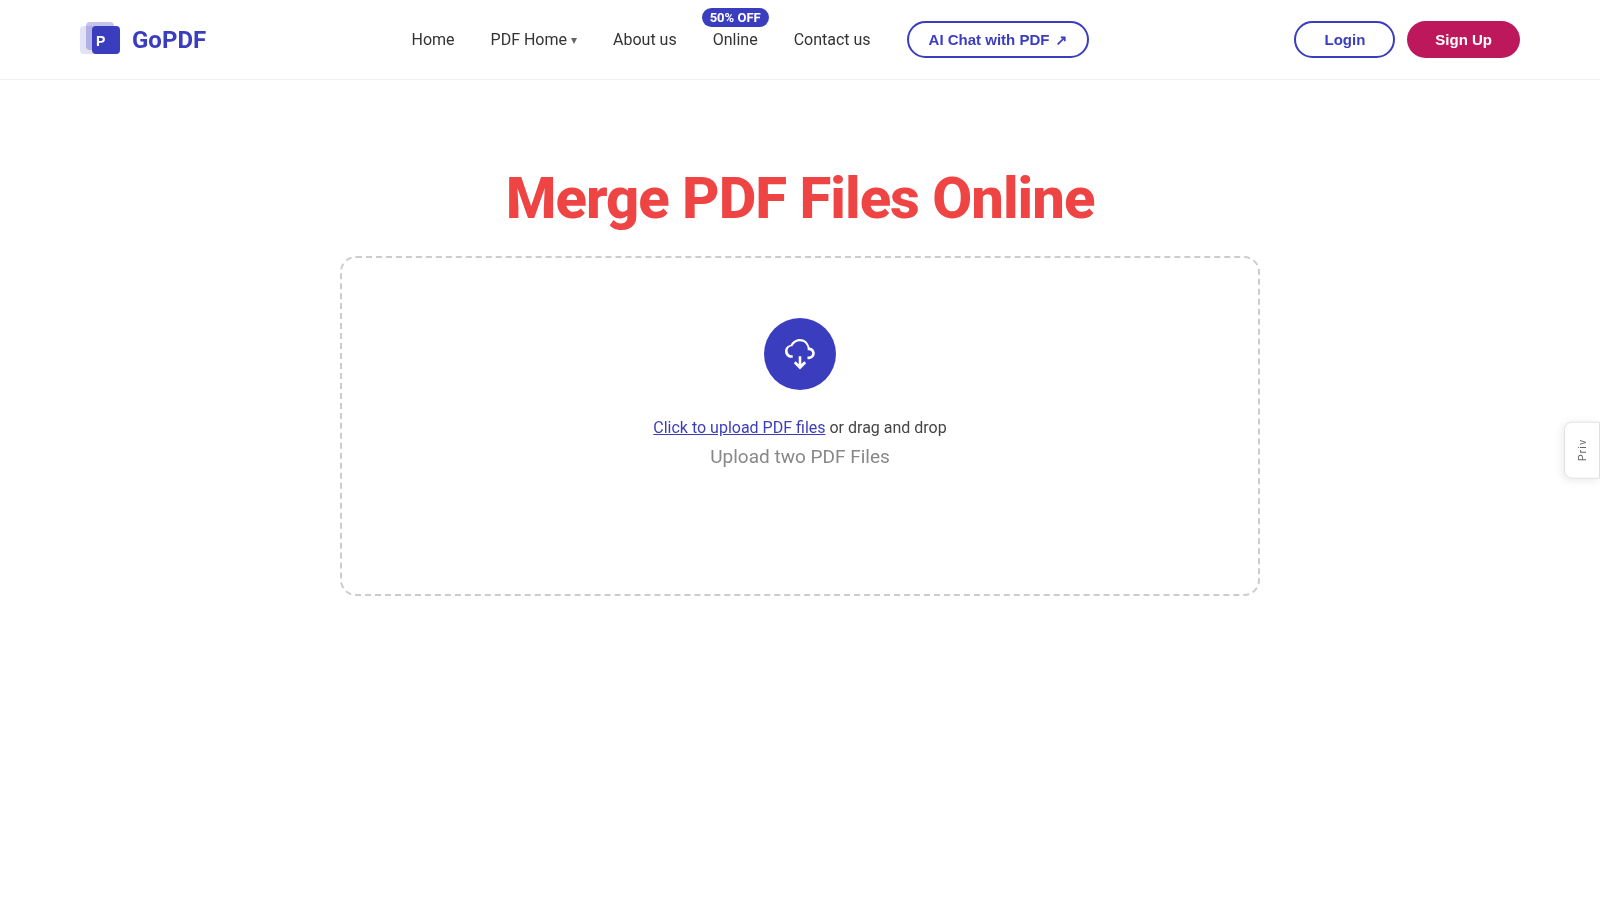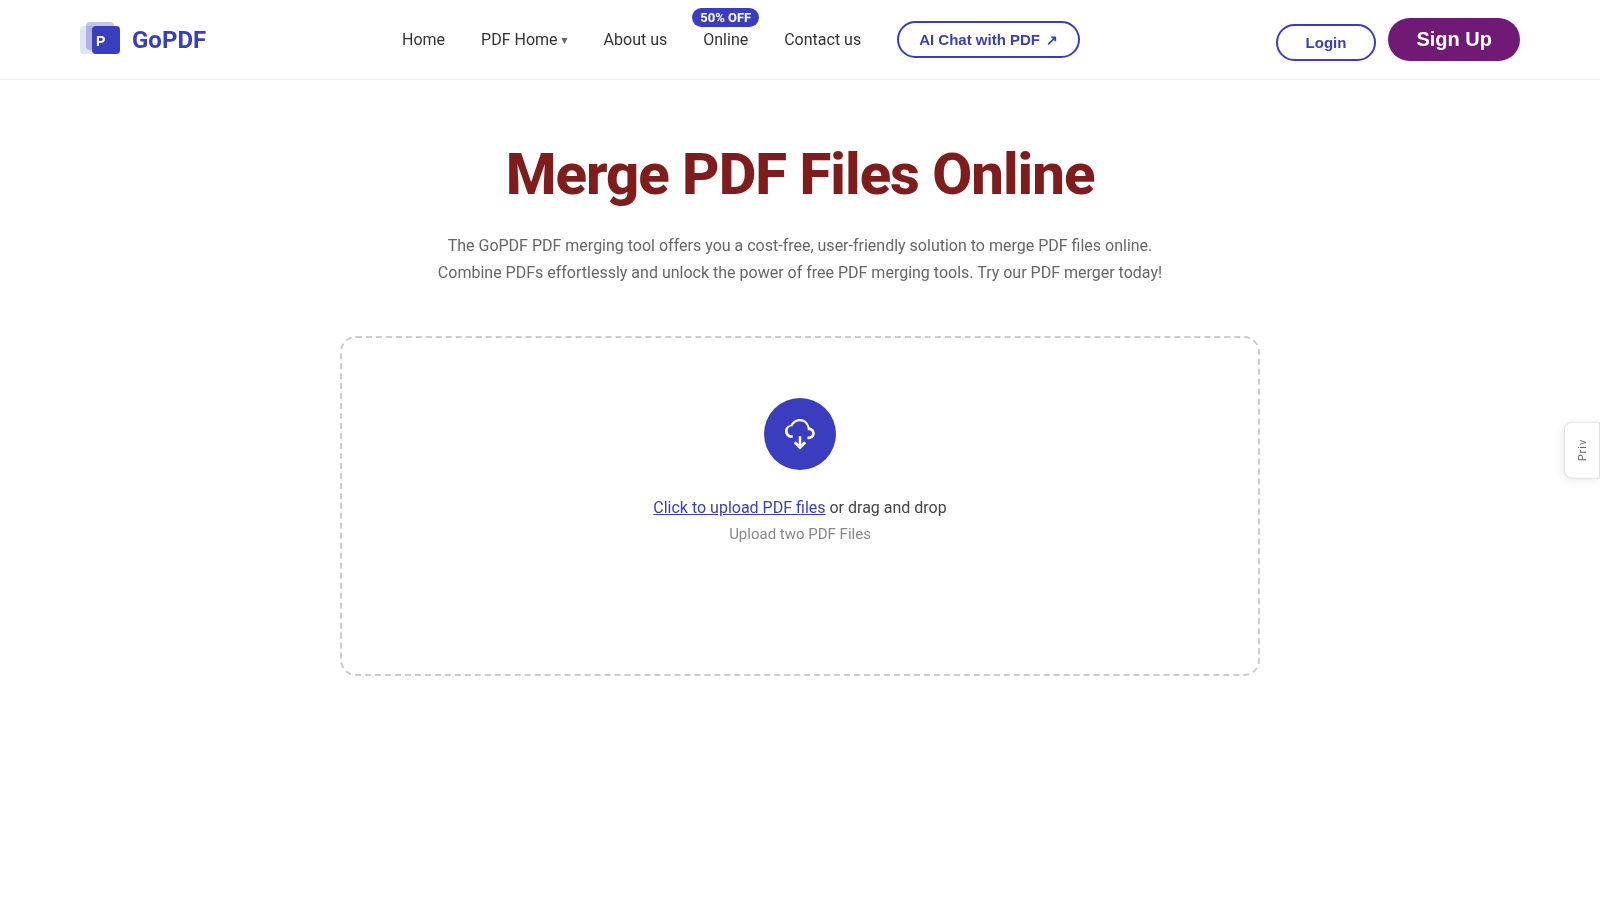--- a/index.html
+++ b/index.html
@@ -118,41 +118,42 @@
       font-weight: 600;
       cursor: pointer;
       background: white;
     }
 
     .signup-btn {
       border: none;
       border-radius: 50px;
       padding: 10px 28px;
       color: #fff;
-      font-size: 20px;
+      font-size: 15px;
       font-weight: 600;
       cursor: pointer;
-      background: #701a75;
+      background: #be185d;
     }
 
     
     main {
       display: flex;
       flex-direction: column;
       align-items: center;
       padding: 60px 80px 40px;
     }
 
     .page-title {
       font-size: 58px;
       font-weight: 800;
-      color: #7f1d1d;
+      color: #ef4444;
       text-align: center;
       margin-bottom: 24px;
       letter-spacing: -1px;
+      margin-top: 24px;
     }
 
     .page-description {
       font-size: 16px;
       color: #666;
       text-align: center;
       max-width: 760px;
       line-height: 1.7;
       margin-bottom: 50px;
     }
@@ -195,21 +196,21 @@
       margin-bottom: 8px;
     }
 
     .upload-link {
       color: #3b3dbf;
       text-decoration: underline;
       cursor: pointer;
     }
 
     .upload-subtext {
-      font-size: 15px;
+      font-size: 19px;
       color: #888;
     }
 
     
     .side-widget {
       position: fixed;
       right: 0;
       top: 50%;
       transform: translateY(-50%);
       background: white;
@@ -266,21 +267,20 @@
   </nav>
 
   <div class="auth-buttons">
     <button class="login-btn">Login</button>
     <button class="signup-btn">Sign Up</button>
   </div>
 </header>
 
 <main>
   <h1 class="page-title">Merge PDF Files Online</h1>
-  <p class="page-description">The GoPDF PDF merging tool offers you a cost-free, user-friendly solution to merge PDF files online. Combine PDFs effortlessly and unlock the power of free PDF merging tools. Try our PDF merger today!</p>
 
   <div class="upload-container">
     <div class="upload-icon-circle">
       <svg viewBox="0 0 24 24" xmlns="http://www.w3.org/2000/svg">
         <path d="M12 2C9.243 2 6.865 3.611 5.715 6.015C3.596 6.29 2 8.09 2 10.286C2 12.668 3.923 14.571 6.286 14.571h.857v-1.714h-.857C5.028 12.857 3.714 11.534 3.714 9.857c0-1.677 1.296-3.071 2.9-3.071h.386l.134-.371C7.896 4.635 9.826 3.429 12 3.429c2.857 0 5.143 2.286 5.143 5.143v.857h.857c1.184 0 2.143.96 2.143 2.143 0 1.184-.96 2.143-2.143 2.143H17v1.714h1c2.12 0 3.857-1.737 3.857-3.857 0-1.995-1.536-3.626-3.494-3.83C17.354 3.832 14.927 2 12 2Z"></path>
         <path d="M11.143 13.714v5.143L9.143 16.857l-1.286 1.286L12 22.286l4.143-4.143-1.286-1.286-2 1.857v-5.143h-1.714z"></path>
       </svg>
     </div>
     <p class="upload-text">
       <span class="upload-link">Click to upload PDF files</span><span> or drag and drop</span>

